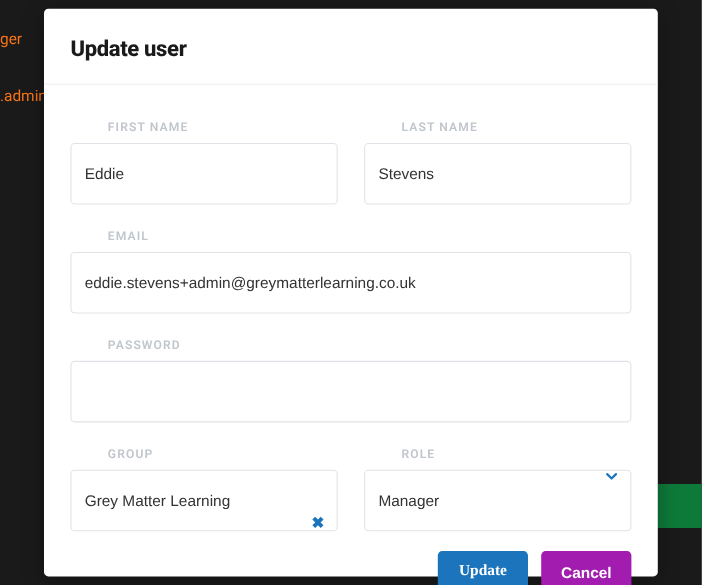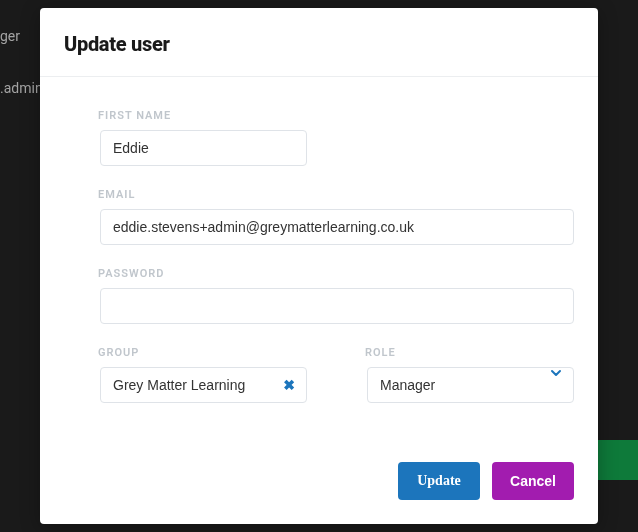--- a/index.html
+++ b/index.html
@@ -6,21 +6,21 @@
     body {
       width: 638px;
       height: 532px;
       background: #1a1a1a;
       font-family: -apple-system, BlinkMacSystemFont, "Segoe UI", Roboto, sans-serif;
       position: relative;
       overflow: hidden;
     }
     .bg-text {
       position: absolute;
-      color: #a3a3a3;
+      color: #f97316;
       font-size: 14px;
     }
     .bg-text.top { top: 28px; left: 0; }
     .bg-text.mid { top: 80px; left: 0; }
     .modal {
       position: absolute;
       top: 8px;
       left: 40px;
       right: 40px;
       bottom: 8px;
@@ -58,34 +58,33 @@
     .label {
       font-size: 11px;
       font-weight: 600;
       letter-spacing: 1px;
       color: #c0c6cc;
       text-transform: uppercase;
       margin-bottom: 8px;
       margin-left: 34px;
     }
     .input {
-      height: 36px;
+      height: 56px;
       border: 1px solid #dfe3e8;
       border-radius: 4px;
       padding: 0 12px;
       font-size: 14px;
       color: #333;
       background: #fff;
       outline: none;
-      margin-left: 36px;
     }
     .input-wrap {
       position: relative;
       display: flex;
-      align-items: center;
+      align-items: flex-end;
     }
     .input-wrap .input { width: 100%; padding-right: 34px; }
     .clear-icon {
       position: absolute;
       right: 12px;
       color: #1c75bc;
       font-weight: 900;
       font-size: 14px;
       cursor: pointer;
       line-height: 1;
@@ -148,20 +147,22 @@
   </div>
 
   <div class="modal-body">
 
     <div class="row">
       <div class="field">
         <span class="label">FIRST NAME</span>
         <input class="input" type="text" value="Eddie" style="">
       </div>
       <div class="field">
+        <span class="label">LAST NAME</span>
+        <input class="input" type="text" value="Stevens" style="">
       </div>
     </div>
 
     <div class="row">
       <div class="field full">
         <span class="label">EMAIL</span>
         <input class="input" type="text" value="eddie.stevens+admin@greymatterlearning.co.uk" style="">
       </div>
     </div>
 

